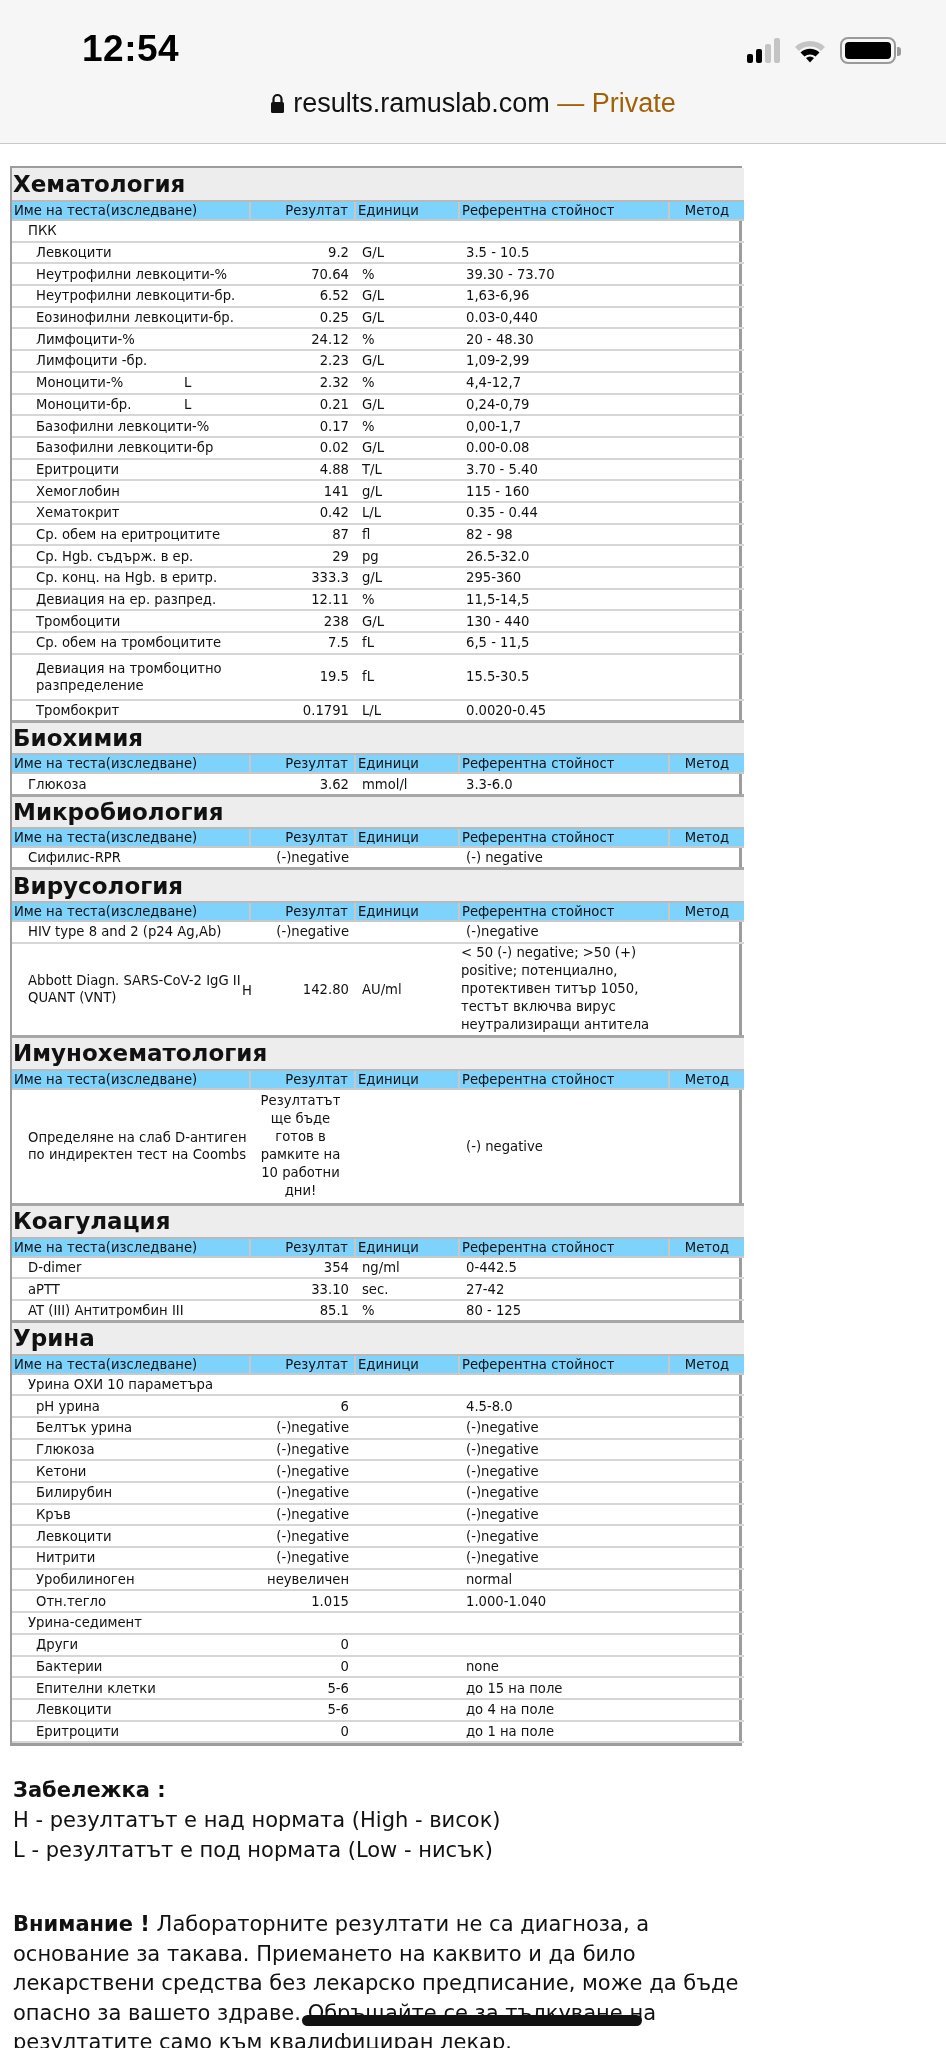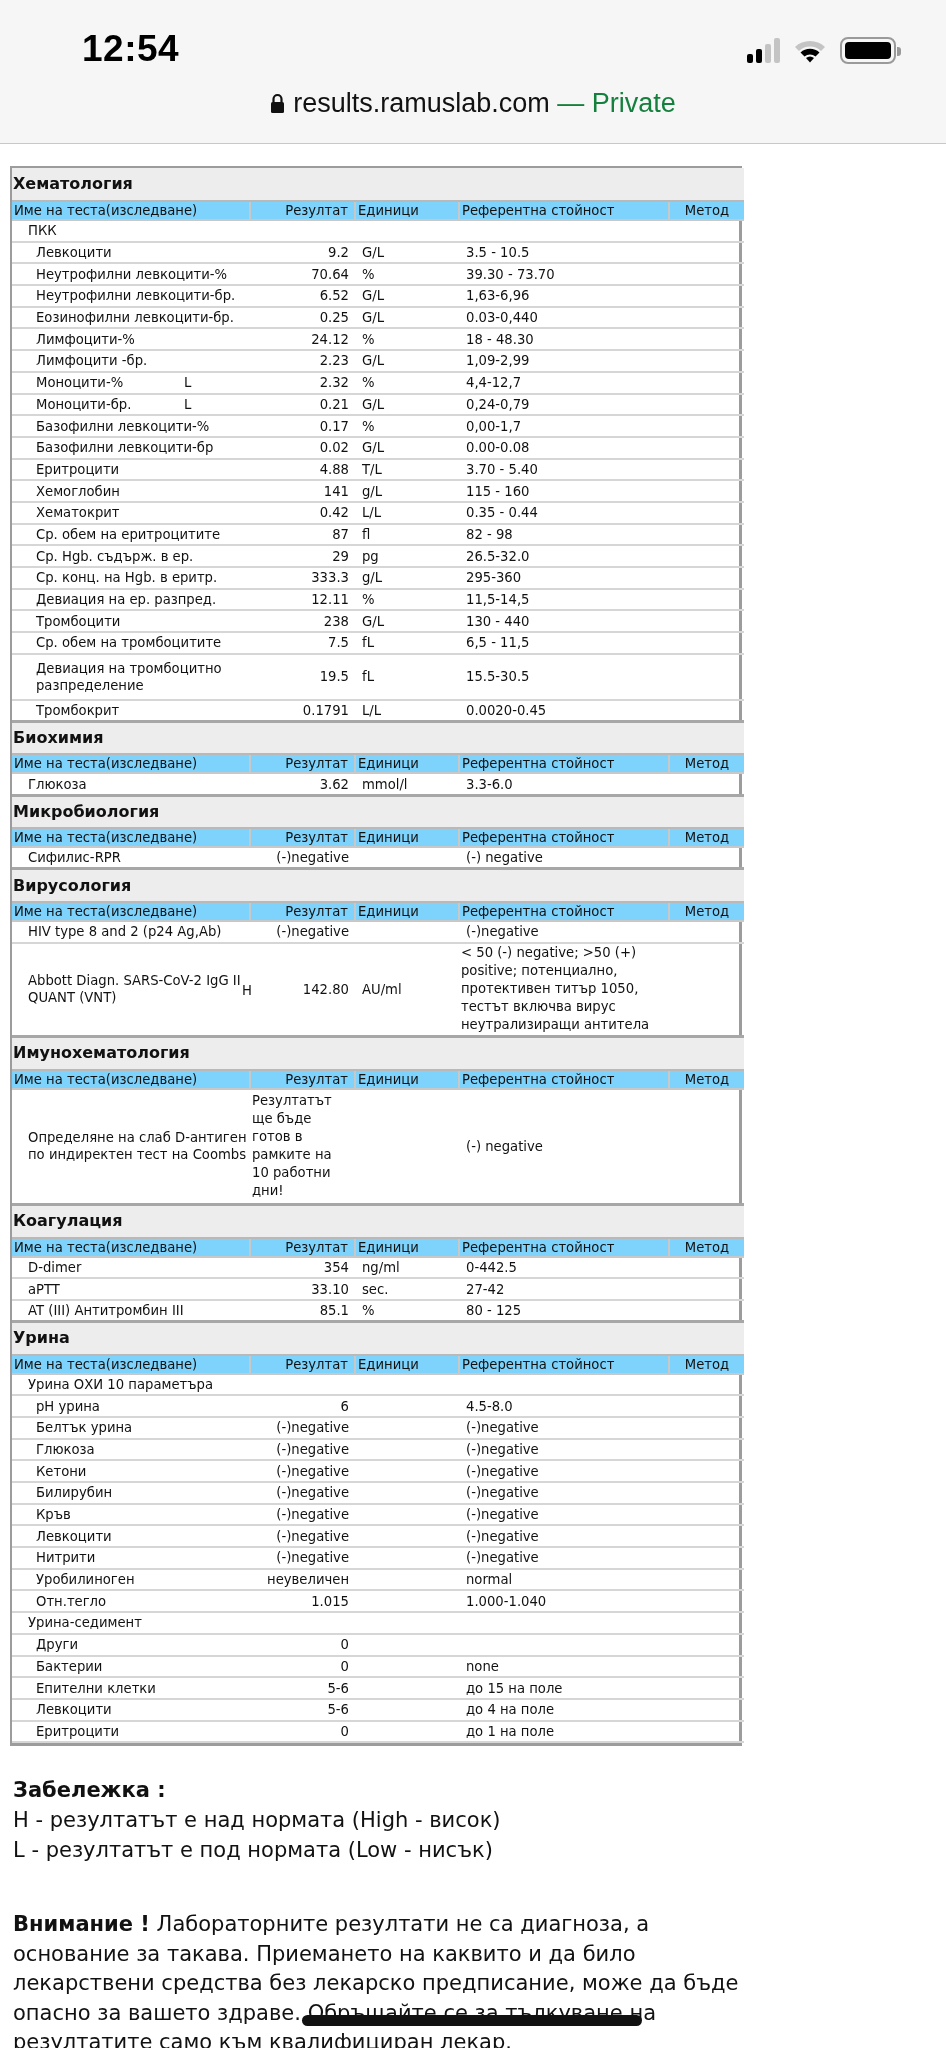--- a/index.html
+++ b/index.html
@@ -10,46 +10,46 @@
   .topbar { position: absolute; left: 0; top: 0; width: 946px; height: 144px; background: #f6f6f6; border-bottom: 1px solid #c8c8c8; z-index: 5; }
   .clock { position: absolute; left: 82px; top: 28px; font-family: "Liberation Sans", sans-serif; font-weight: bold; font-size: 37px; letter-spacing: 0.5px; color: #000; }
   .sb-icons { position: absolute; right: 50px; top: 37px; display: flex; align-items: center; gap: 13px; }
   .signal { display: flex; align-items: flex-end; gap: 3px; height: 25px; }
   .signal span { display: block; width: 6px; border-radius: 2px; }
   .battery { width: 56px; height: 27px; border: 2px solid #9a9a9a; border-radius: 8px; padding: 3px; position: relative; }
   .battery::after { content: ""; position: absolute; right: -7px; top: 8px; width: 4px; height: 9px; background: #9a9a9a; border-radius: 0 3px 3px 0; }
   .battery .fill { width: 100%; height: 100%; background: #000; border-radius: 4px; }
   .urlbar { position: absolute; left: 0; right: 0; top: 88px; text-align: center; font-family: "Liberation Sans", sans-serif; font-size: 27px; color: #111; }
   .urlbar .lock { display: inline-block; vertical-align: -2px; margin-right: 8px; }
-  .urlbar .priv { color: #15803d; }
+  .urlbar .priv { color: #a16207; }
 
   
   .results { position: absolute; left: 10px; top: 166px; width: 732px; border: 2px solid #9c9c9c; border-right-width: 3px; border-bottom-width: 3px; font-family: "DejaVu Sans", sans-serif; }
   table { width: 100%; border-collapse: collapse; table-layout: fixed; font-size: 13.2px; }
   col.c1 { width: 238px; } col.c2 { width: 105px; } col.c3 { width: 104px; } col.c4 { width: 210px; } col.c5 { width: 75px; }
   td { padding: 0 2px; vertical-align: middle; border-bottom: 2px solid #d6d6d6; height: 21.7px; line-height: 17px; white-space: nowrap; }
-  tr.section td { background: #ededed; font-weight: bold; font-size: 16px; height: 33px; border-top: 3px solid #a7a7a7; border-bottom: 2px solid #b9b9b9; padding-left: 1px; line-height: 28px; }
+  tr.section td { background: #ededed; font-weight: bold; font-size: 23px; height: 33px; border-top: 3px solid #a7a7a7; border-bottom: 2px solid #b9b9b9; padding-left: 1px; line-height: 28px; }
   tr.section.first td { border-top: none; }
   tr.colhead td { background: #7dd3fc; border-bottom: 2px solid #c8c8c8; height: 19px; line-height: 17px; }
   tr.colhead td + td { border-left: 2px solid #c8c8c8; }
   tr.colhead td.r { text-align: right; padding-right: 6px; }
   tr.colhead td.c { text-align: center; }
   td.name { padding-left: 16px; }
   td.name.ind { padding-left: 24px; }
   td.flag-cell { position: relative; }
   td.res { text-align: right; padding-right: 6px; }
   td.unit { padding-left: 7px; }
   td.ref { padding-left: 7px; }
   td.wrap { white-space: normal; margin-left: 37px; }
   .flag { position: absolute; left: -66px; }
   tr.tall td { height: 46px; }
   tr.abbott td { height: 94px; }
   tr.coombs td { height: 116px; }
   td.ref-multi { white-space: normal; line-height: 18px; padding-left: 2px; }
-  td.res-multi { white-space: normal; text-align: left; line-height: 18px; padding-right: 6px; }
+  td.res-multi { white-space: normal; text-align: center; line-height: 18px; padding-right: 6px; }
 
   
   .notes { position: absolute; left: 13px; top: 1775px; width: 740px; font-family: "DejaVu Sans", sans-serif; font-size: 21px; line-height: 30px; color: #111; }
   .notes .nh { font-weight: bold; }
   .warning { position: absolute; left: 13px; top: 1910px; width: 740px; font-family: "DejaVu Sans", sans-serif; font-size: 21px; line-height: 29.5px; color: #111; }
   .warning b { font-weight: bold; }
 
   .home-indicator { position: absolute; left: 302px; top: 2015px; width: 340px; height: 11px; border-radius: 6px; background: #111; z-index: 6; }
 </style>
 </head>
@@ -129,21 +129,21 @@
       <td class="name ind ">Еозинофилни левкоцити-бр.</td>
       <td class="res flag-cell"><span class="flag"></span><span>0.25</span></td>
       <td class="unit">G/L</td>
       <td class="ref">0.03-0,440</td>
       <td></td>
         </tr>
         <tr class="">
       <td class="name ind ">Лимфоцити-%</td>
       <td class="res flag-cell"><span class="flag"></span><span>24.12</span></td>
       <td class="unit">%</td>
-      <td class="ref">18 - 48.30</td>
+      <td class="ref">20 - 48.30</td>
       <td></td>
         </tr>
         <tr class="">
       <td class="name ind ">Лимфоцити -бр.</td>
       <td class="res flag-cell"><span class="flag"></span><span>2.23</span></td>
       <td class="unit">G/L</td>
       <td class="ref">1,09-2,99</td>
       <td></td>
         </tr>
         <tr class="">

